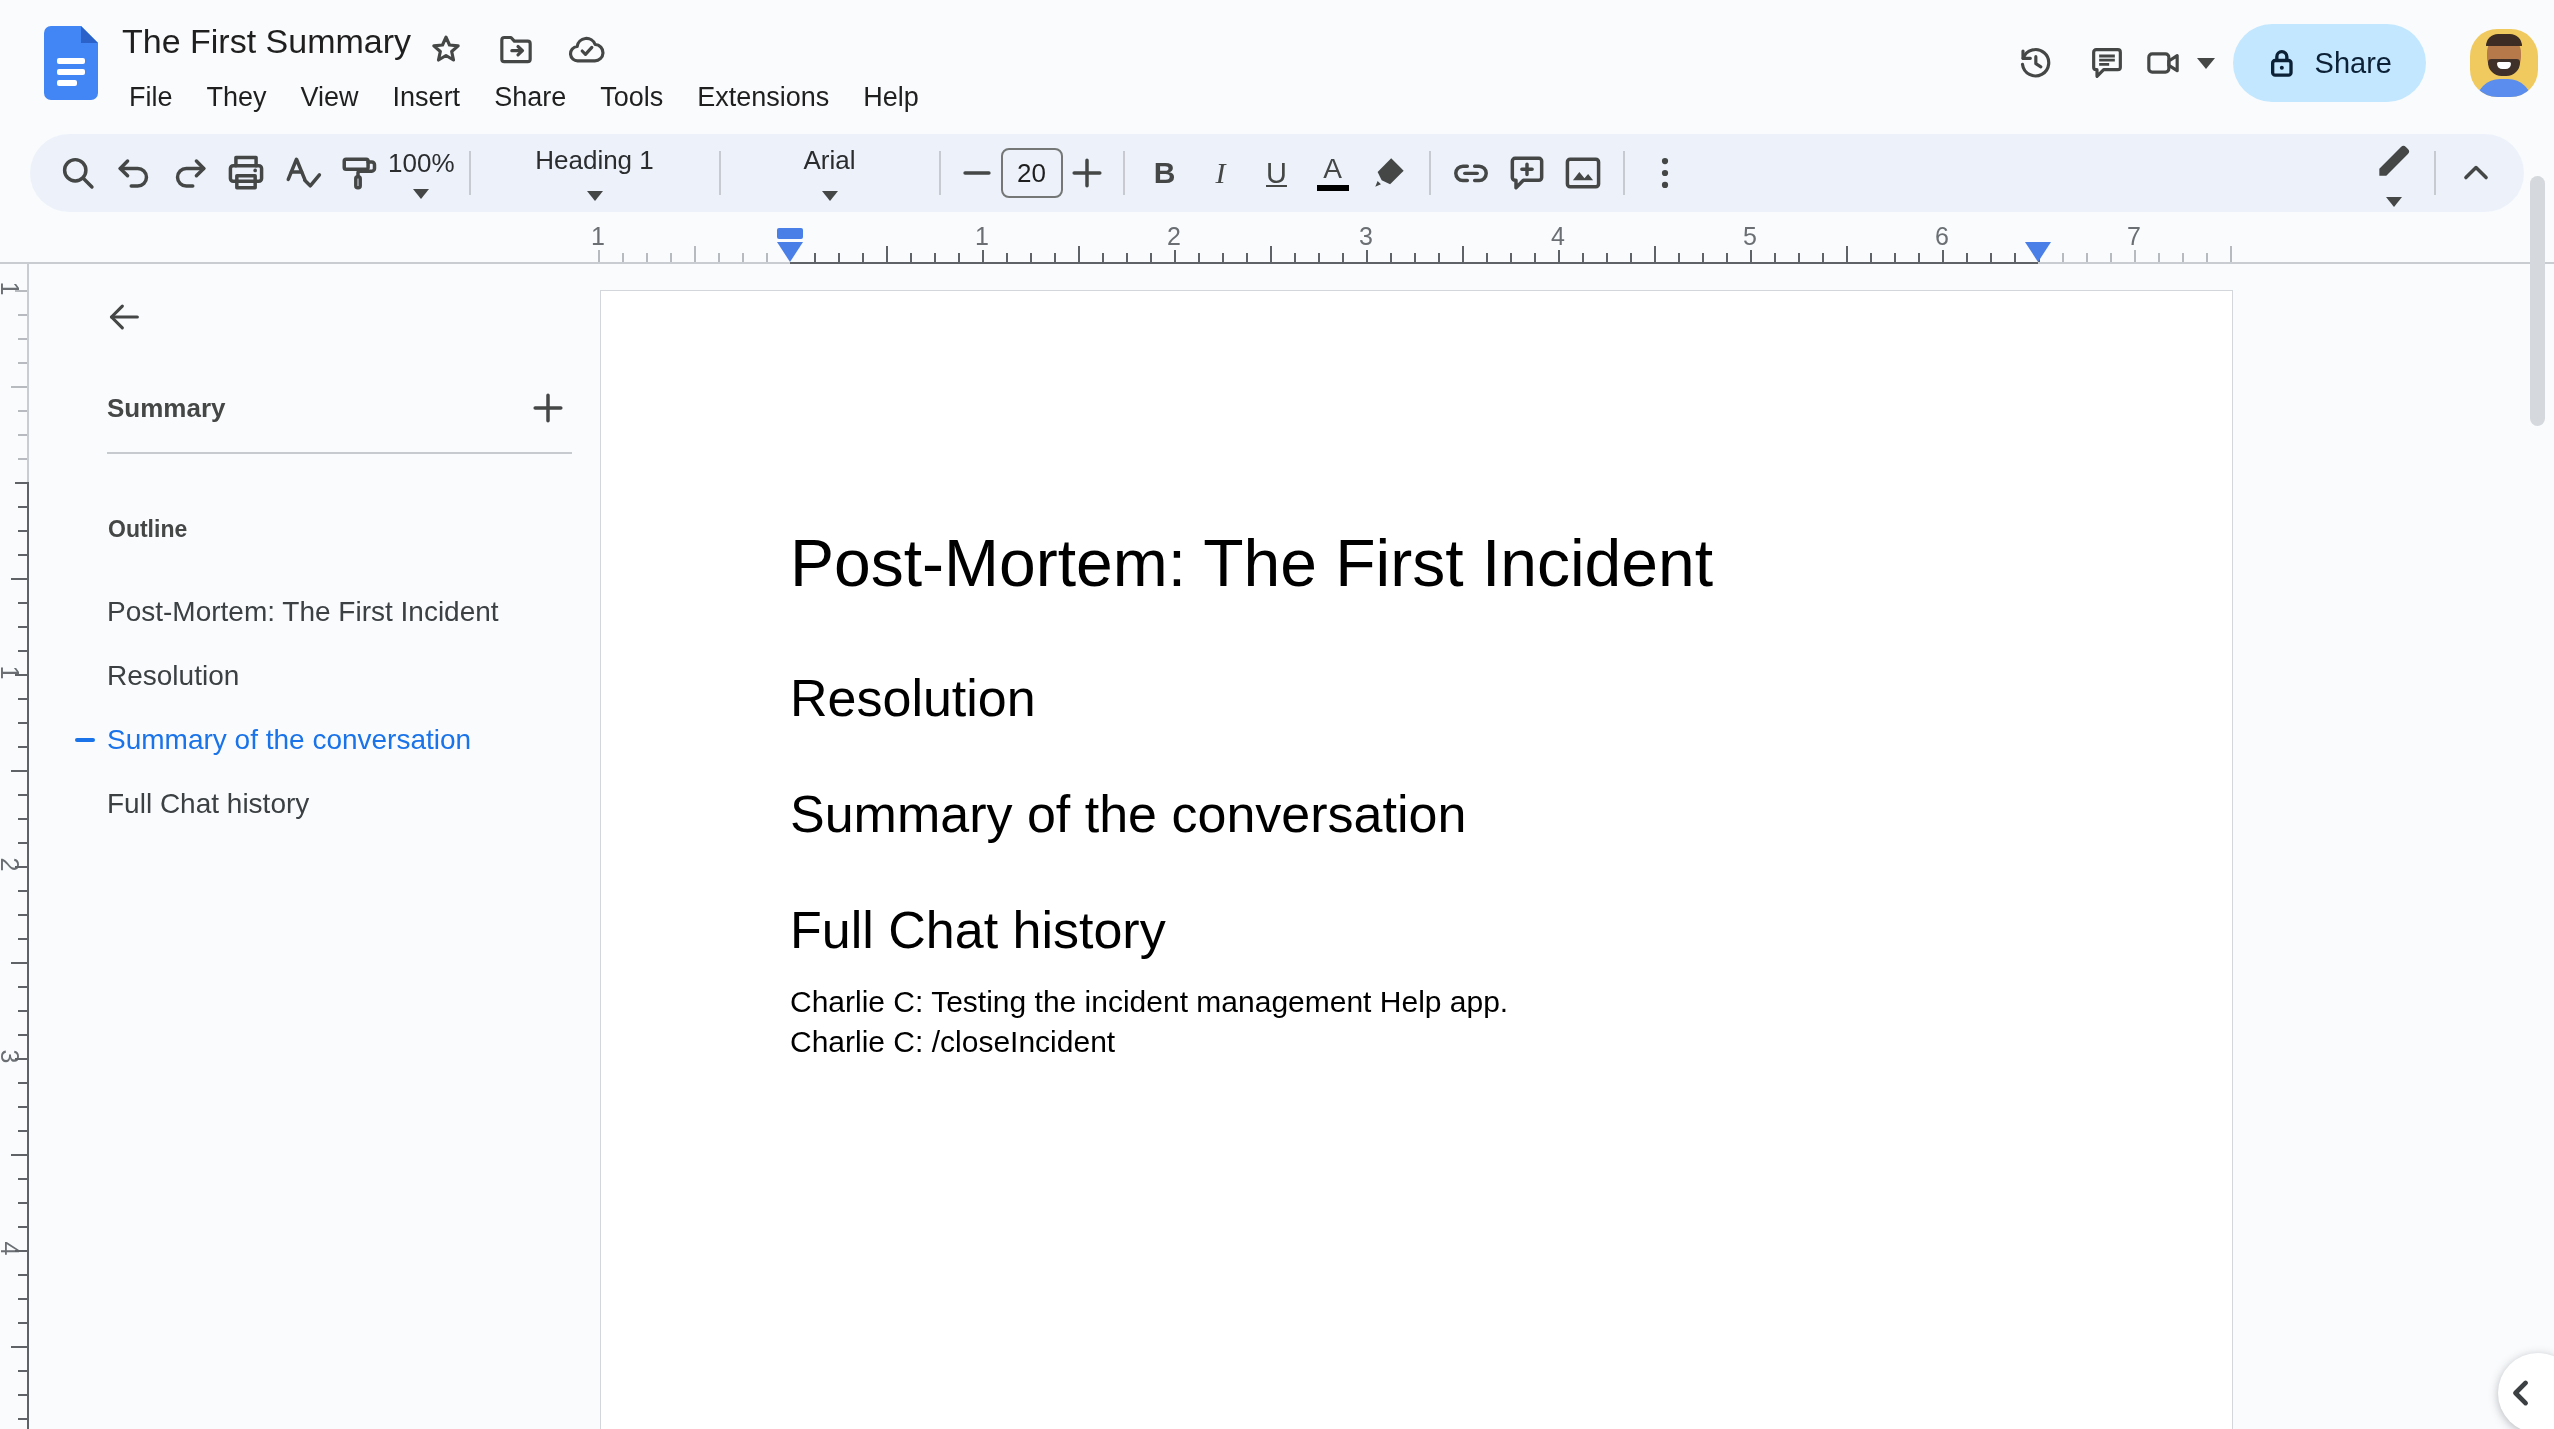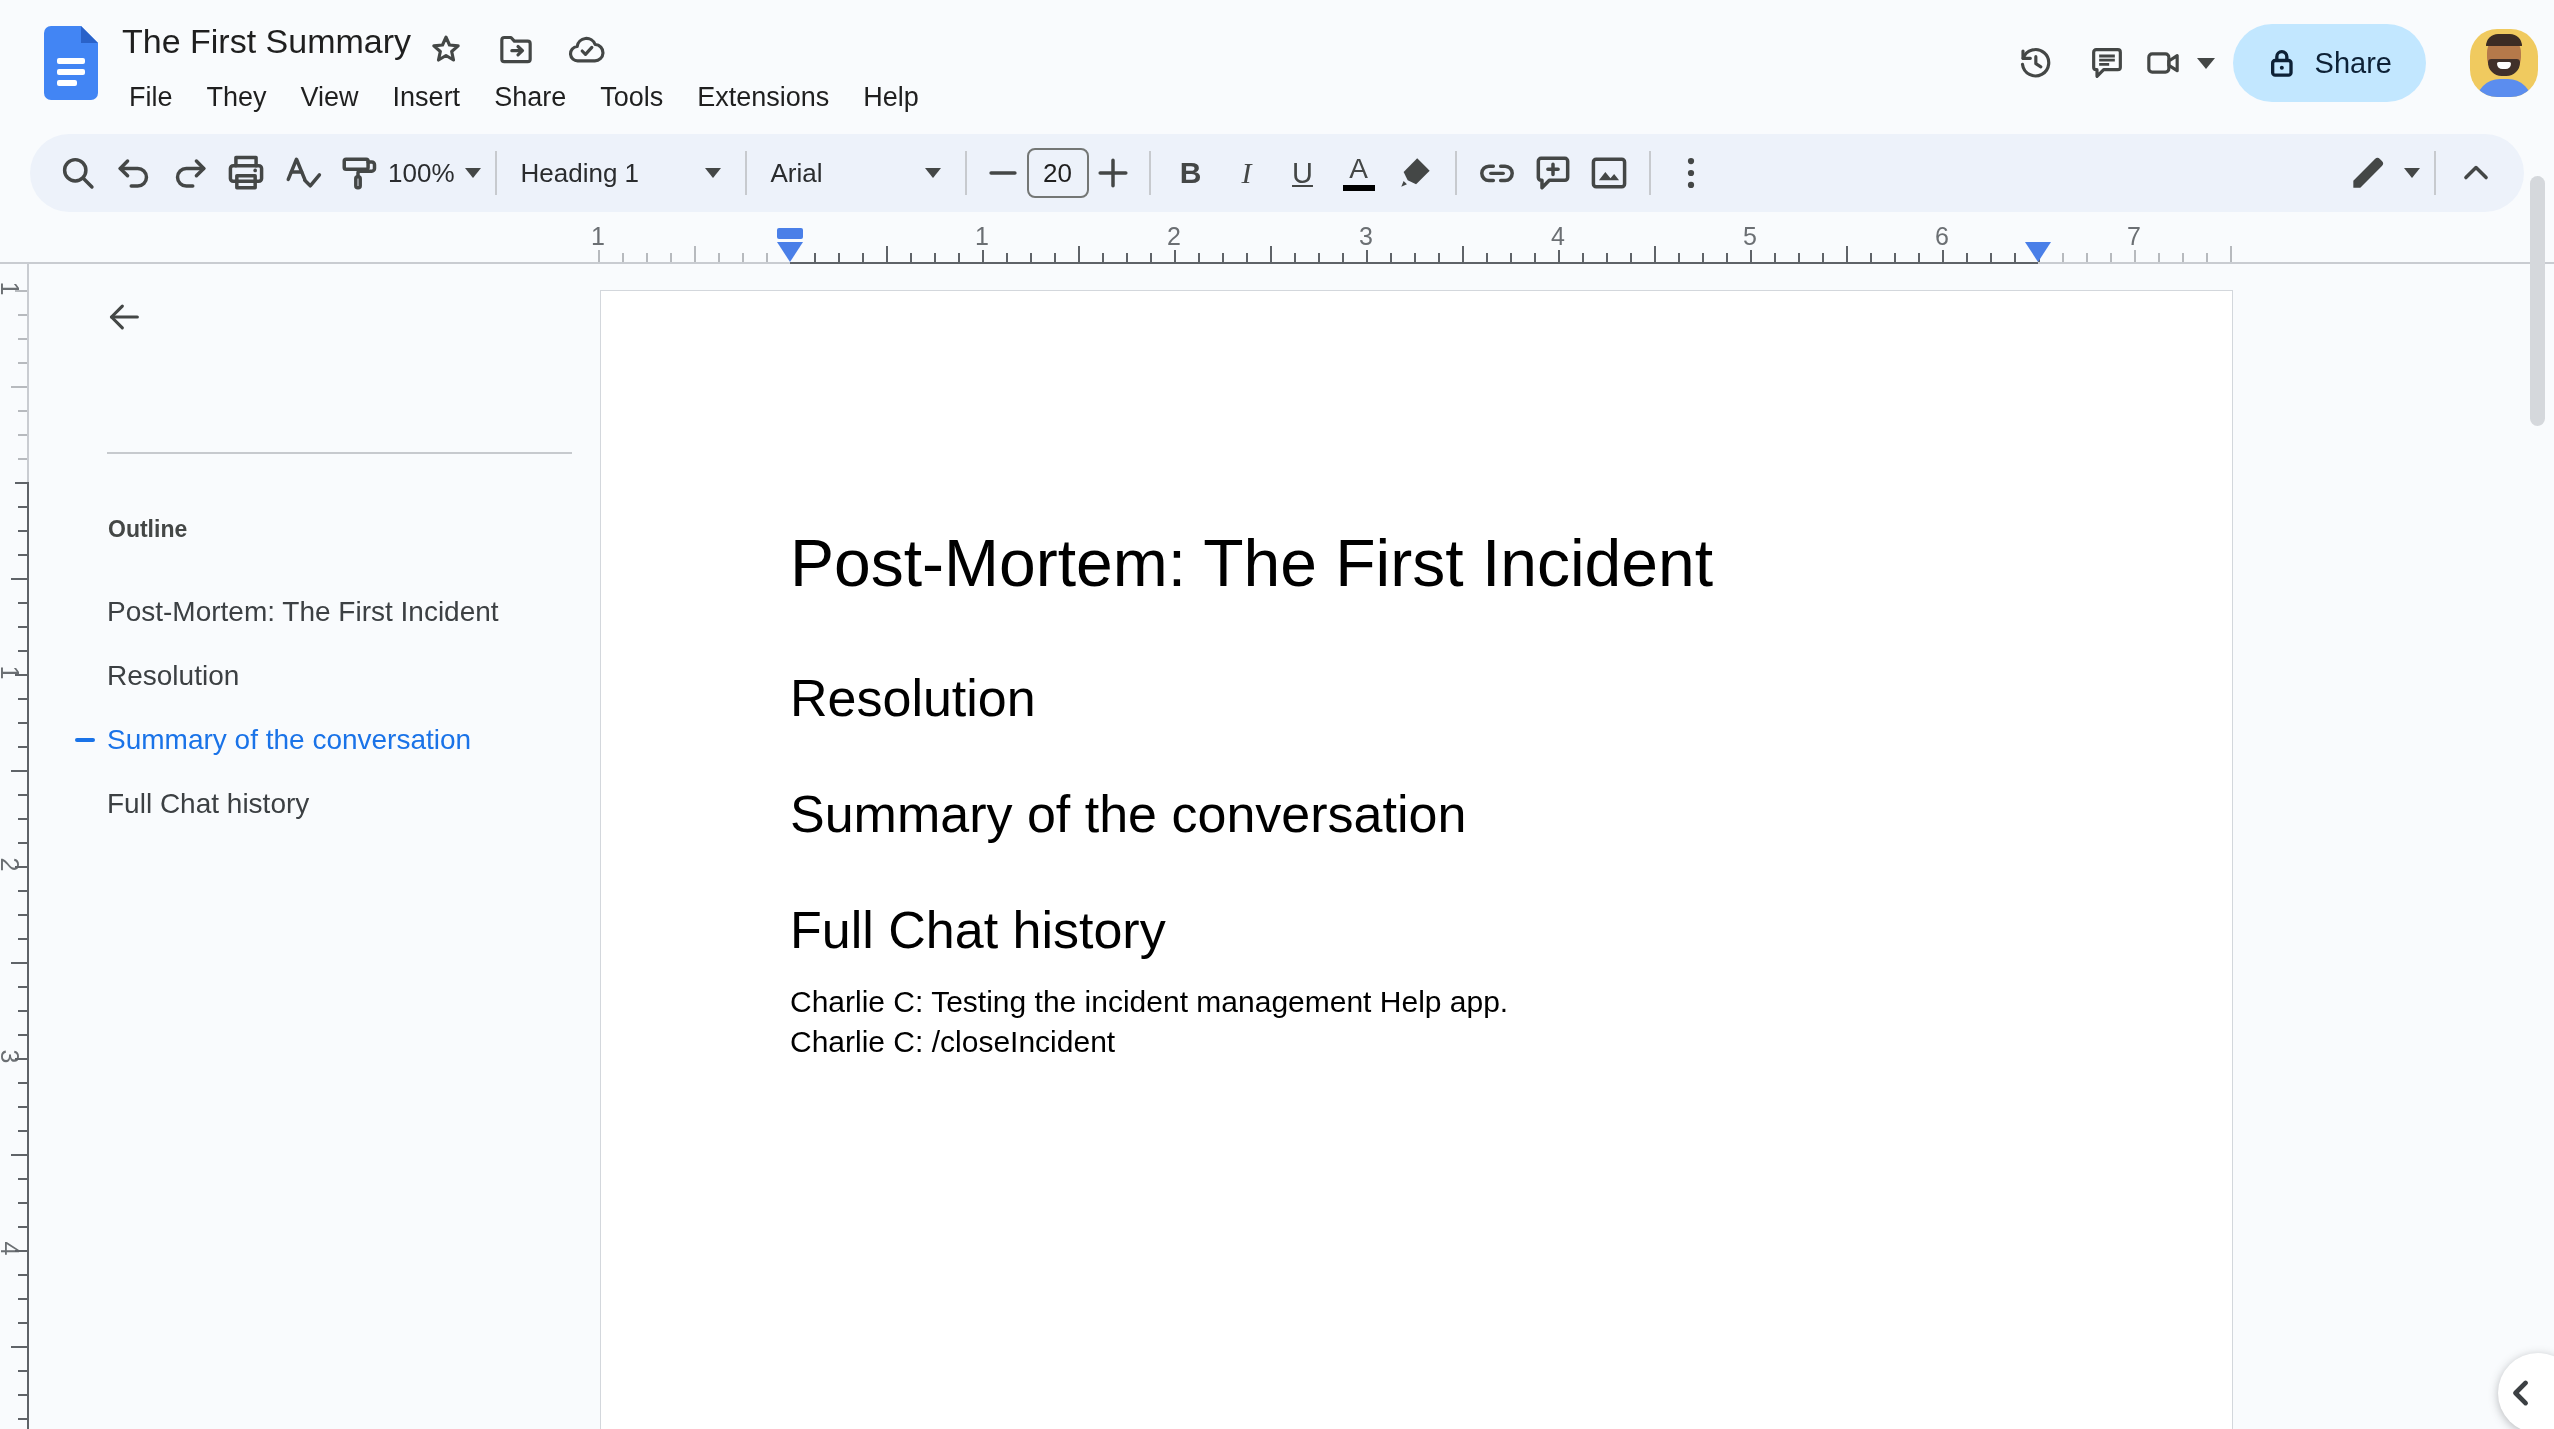--- a/index.html
+++ b/index.html
@@ -24,21 +24,21 @@
   .share-btn{display:flex;align-items:center;gap:14px;background:#c2e7ff;color:#0d2136;height:78px;padding:0 34px 0 28px;border-radius:39px;cursor:pointer;margin-right:44px;}
   .share-btn .lbl{font-size:29px;font-weight:500;}
   .avatar{width:68px;height:68px;border-radius:40%;background:#f0ca5f;position:relative;overflow:hidden;cursor:pointer;margin-right:16px;}
   .avatar .head{position:absolute;left:17px;top:7px;width:34px;height:38px;background:#b5794a;border-radius:45%;}
   .avatar .hair{position:absolute;left:16px;top:5px;width:36px;height:12px;background:#3c2c24;border-radius:18px 18px 0 0;}
   .avatar .beard{position:absolute;left:18px;top:30px;width:32px;height:17px;background:#40302a;border-radius:4px 4px 16px 16px;}
   .avatar .mouth{position:absolute;left:27px;top:33px;width:14px;height:7px;background:#fff;border-radius:2px 2px 6px 6px;}
   .avatar .shirt{position:absolute;left:6px;bottom:-8px;width:56px;height:26px;background:#5b8def;border-radius:24px 24px 0 0;}
   
   .toolbar{position:absolute;left:30px;top:134px;width:2494px;height:78px;background:#edf2fa;border-radius:39px;display:flex;align-items:center;padding:0 20px;box-sizing:border-box;}
-  .tbtn{min-width:52px;height:56px;border-radius:8px;display:flex;align-items:center;justify-content:center;gap:10px;cursor:pointer;margin:0 2px;}
+  .tbtn{min-width:52px;height:56px;border-radius:8px;display:flex;align-items:center;justify-content:center;gap:10px;cursor:pointer;margin:0 2px;flex-direction:column;}
   .tbtn .txt{font-size:26px;color:#2a2c2e;white-space:nowrap;}
   .tsep{width:2px;height:44px;background:#c7cace;margin:0 12px;flex:none;}
   .tcaret{width:0;height:0;border-left:8px solid transparent;border-right:8px solid transparent;border-top:10px solid #444746;}
   .bold-g{font-size:30px;font-weight:700;color:#444746;}
   .italic-g{font-size:30px;font-style:italic;font-weight:500;color:#444746;font-family:"Liberation Serif",serif;}
   .under-g{font-size:29px;font-weight:500;color:#444746;text-decoration:underline;}
   .colorA{display:flex;flex-direction:column;align-items:center;line-height:1;}
   .colorA .a{font-size:28px;font-weight:500;color:#444746;}
   .colorA .bar{width:32px;height:6px;background:#000;margin-top:2px;}
   .sizebox{width:58px;height:46px;border:2px solid #747775;border-radius:8px;display:flex;align-items:center;justify-content:center;font-size:26px;color:#1f1f1f;background:transparent;cursor:text;}
@@ -490,20 +490,30 @@
 
 <div class="sidebar">
   <div class="back-btn">
       <span style="display: flex;">
         <svg width="40" height="40" viewBox="0 0 24 24">
           <path d="M20 12H4.5" fill="none" stroke="#444746" stroke-width="1.9" stroke-linecap="round" stroke-linejoin="round"></path>
           <path d="M11 5.5 4.5 12l6.5 6.5" fill="none" stroke="#444746" stroke-width="1.9" stroke-linecap="round" stroke-linejoin="round"></path>
         </svg>
       </span>
     </div>
+  <div class="summary-row">
+    <span class="summary-lbl">Summary</span>
+    <span class="plus-btn">
+        <span style="display: flex;">
+          <svg width="44" height="44" viewBox="0 0 24 24">
+            <path d="M12 5v14M5 12h14" fill="none" stroke="#444746" stroke-width="1.9" stroke-linecap="round" stroke-linejoin="round"></path>
+          </svg>
+        </span>
+      </span>
+  </div>
   <div class="sb-divider"></div>
   <div class="outline-lbl">Outline</div>
   <div class="outline-list">
       <div class="outline-item">
         <span>Post-Mortem: The First Incident</span>
       </div>
       <div class="outline-item">
         <span>Resolution</span>
       </div>
       <div class="outline-item active">

